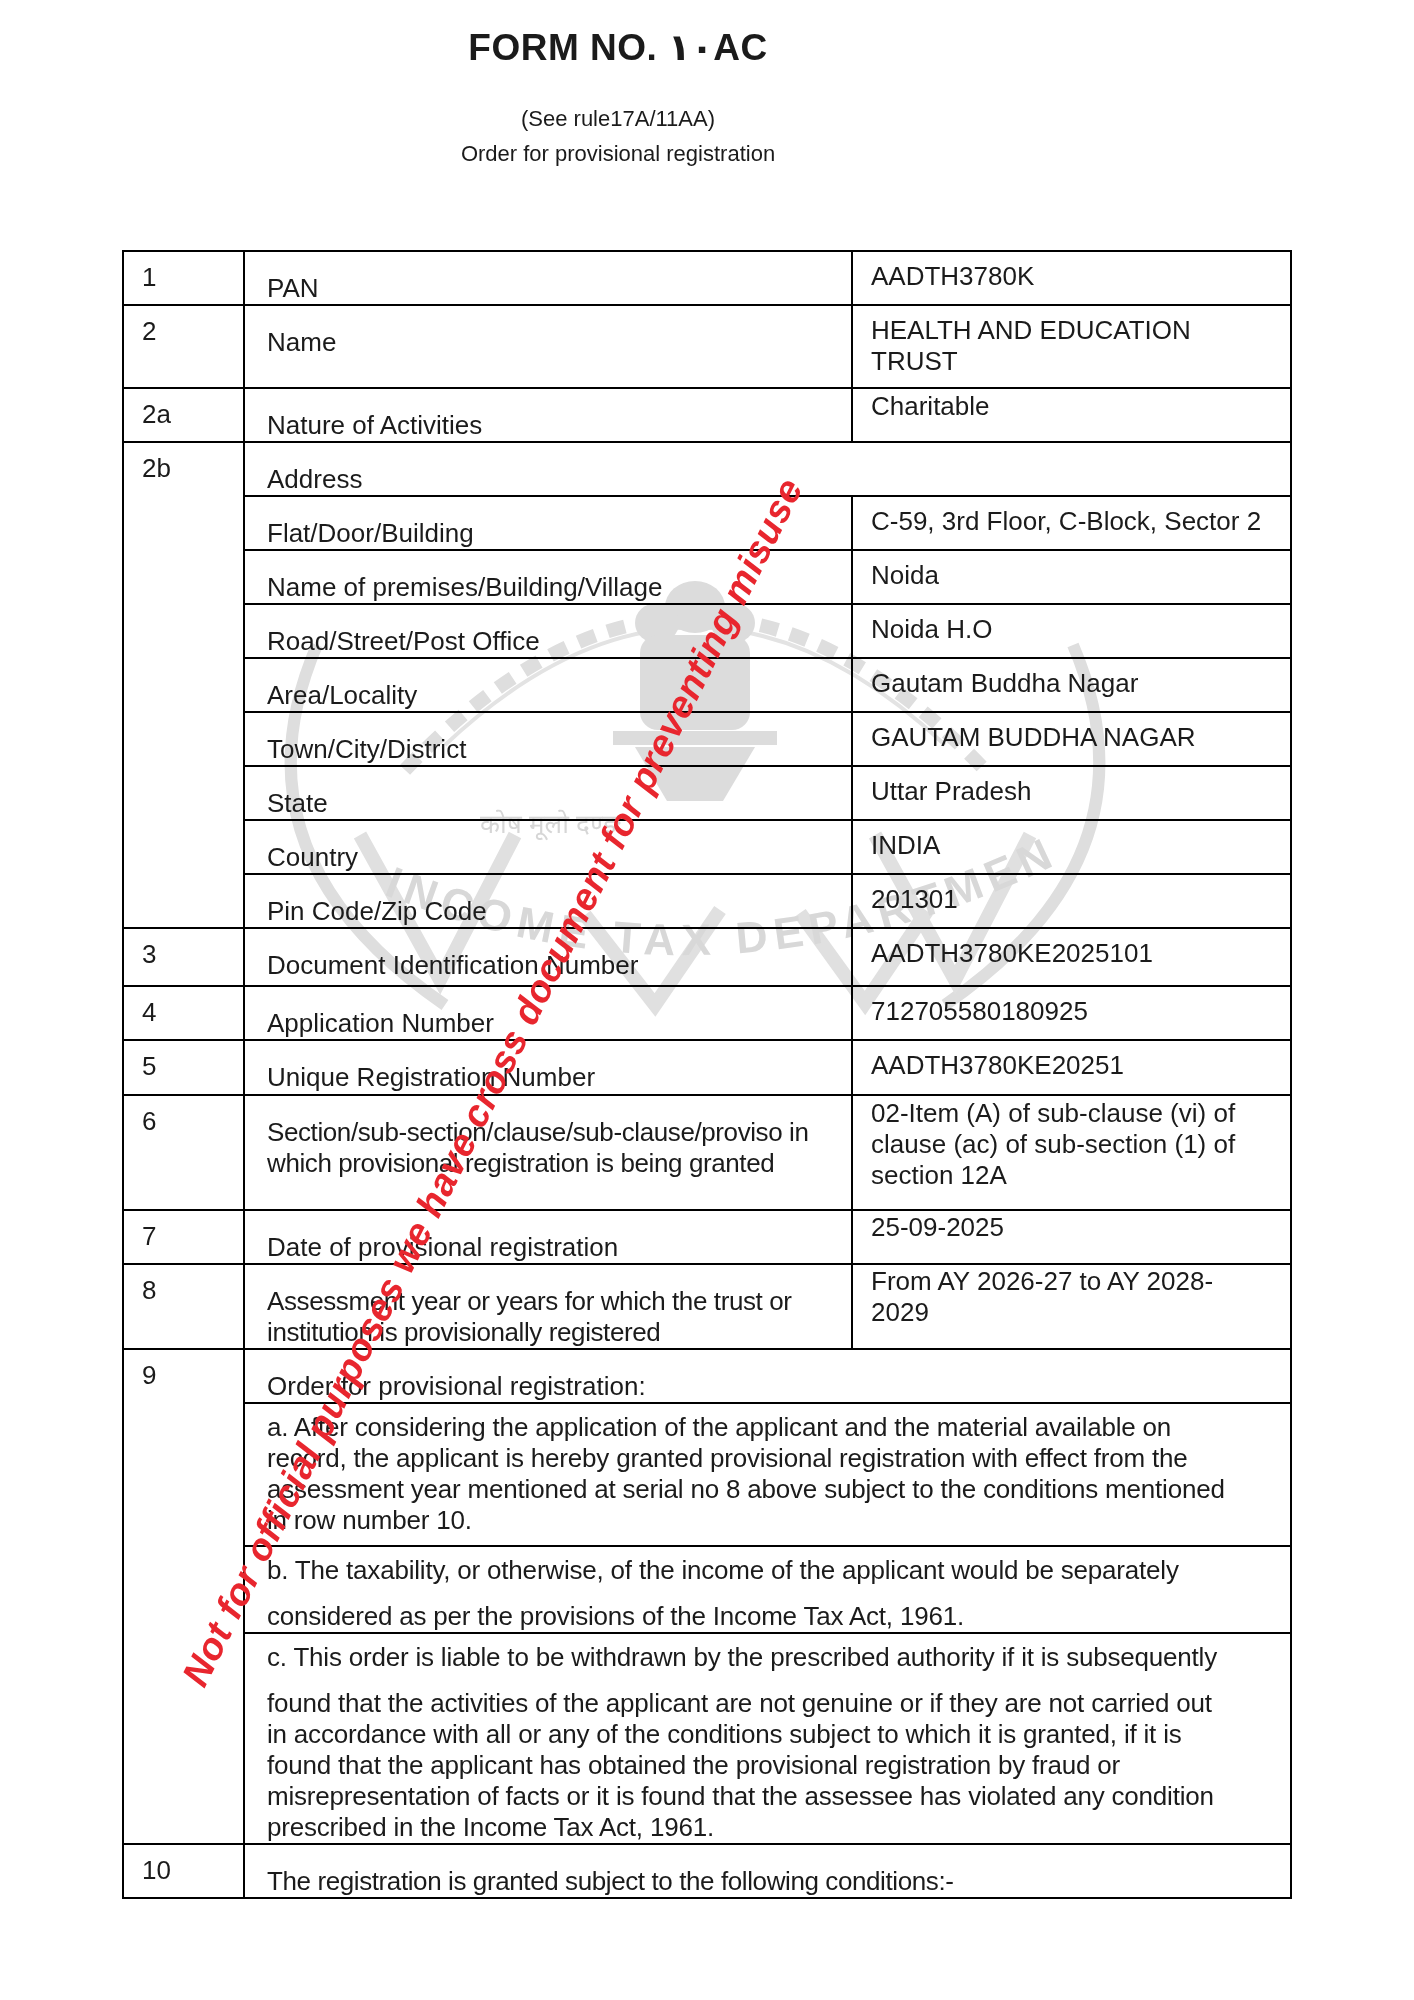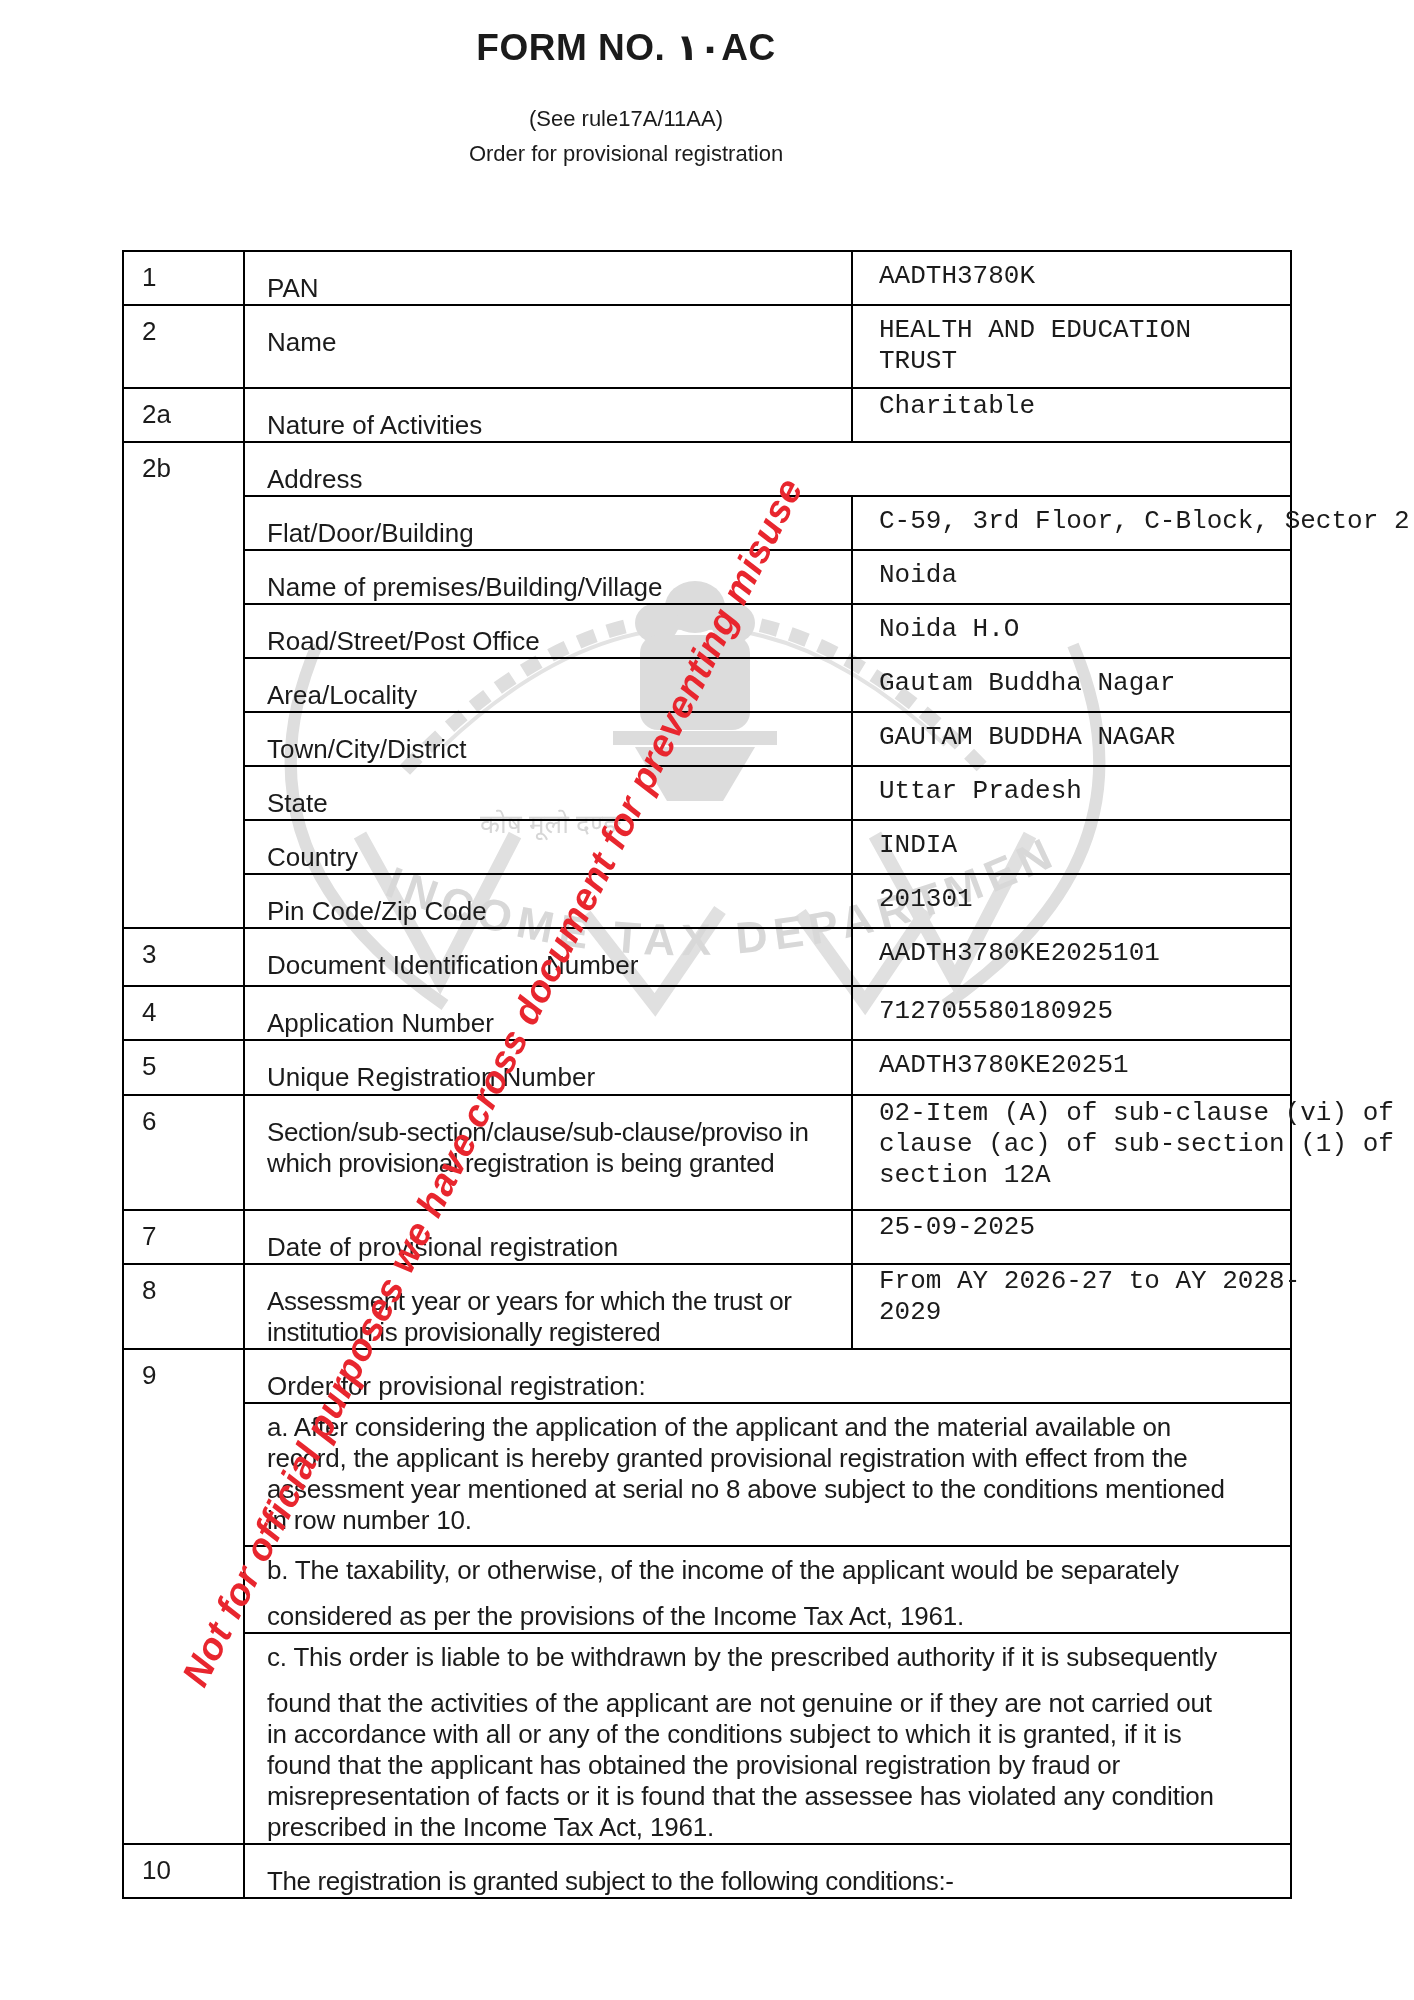--- a/index.html
+++ b/index.html
@@ -4,40 +4,40 @@
 <style>
   html,body{margin:0;padding:0;}
   body{
     width:1414px;height:2000px;position:relative;background:#ffffff;
     font-family:"Liberation Sans","DejaVu Sans",sans-serif;color:#1b1b1b;
     overflow:hidden;
   }
   .page{position:absolute;inset:0;background:#ffffff;overflow:hidden;}
 
   
-  .hdr{position:absolute;top:26px;left:16px;width:1220px;text-align:center;z-index:2;}
+  .hdr{position:absolute;top:26px;left:8px;width:1220px;text-align:center;z-index:2;}
   .hdr .t1{font-size:37px;font-weight:600;letter-spacing:.5px;}
   .hdr .t2{margin-top:37px;font-size:22px;}
   .hdr .t3{margin-top:9px;font-size:22px;}
 
   
   .emblem{position:absolute;left:255px;top:535px;width:880px;height:520px;z-index:1;}
 
   
   table.frm{
     position:absolute;left:122px;top:250px;width:1168px;z-index:2;
     border-collapse:collapse;table-layout:fixed;background:transparent;
   }
   table.frm td{
     border:2px solid #000;vertical-align:top;
     font-size:26px;line-height:31px;overflow:visible;background:transparent;
   }
   .sn {padding:10px 0 0 18px;}
   .lbl{padding:21px 0 0 22px;white-space:nowrap;}
-  .val{padding:9px 0 0 26px;white-space:nowrap;font-family:Liberation Mono, monospace;}
+  .val{padding:9px 0 0 18px;white-space:nowrap;}
   .pt2{padding-top:2px;border-radius:7px;}
   .pt0{padding-top:1px;}
   .cond{font-size:24px;letter-spacing:-.4px;line-height:30px;}
   .para{font-size:24px;letter-spacing:-.2px;line-height:29px;padding:8px 0 0 22px;white-space:nowrap;}
   .para .mb{margin-bottom:15px;}
   .para .mt{margin-top:15px;}
   .line{white-space:nowrap;}
 
   
   .red-wm{

